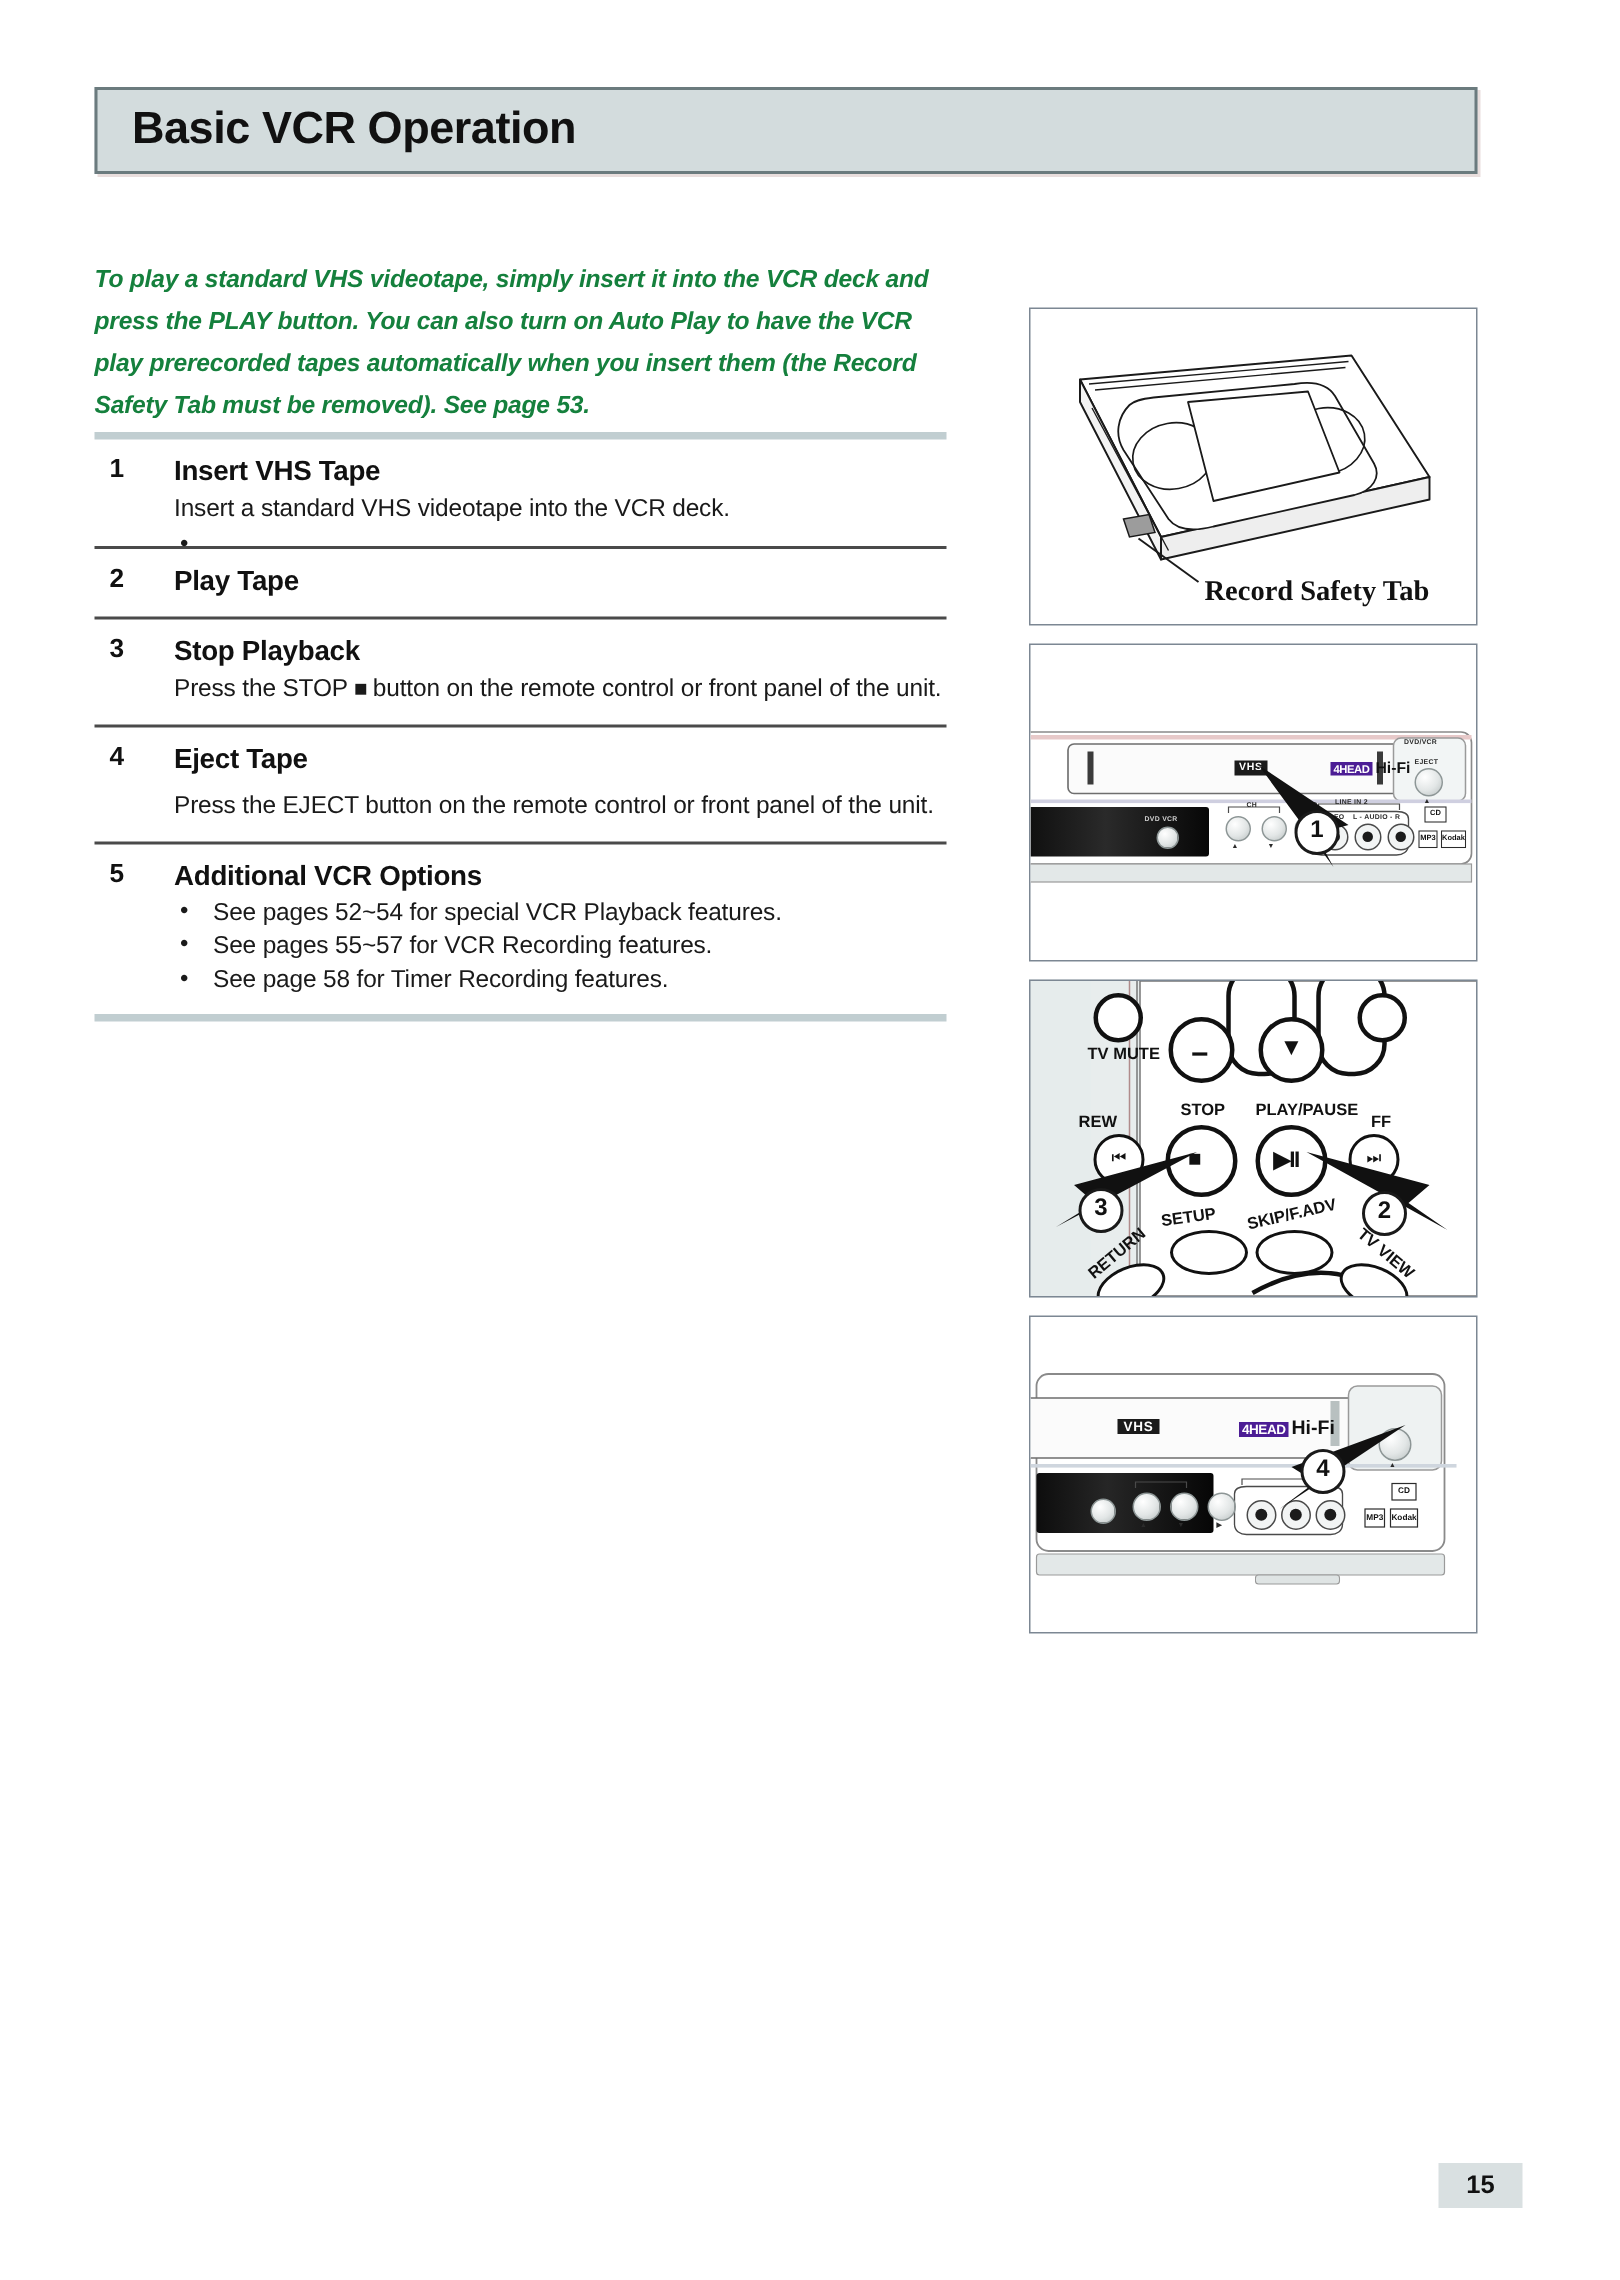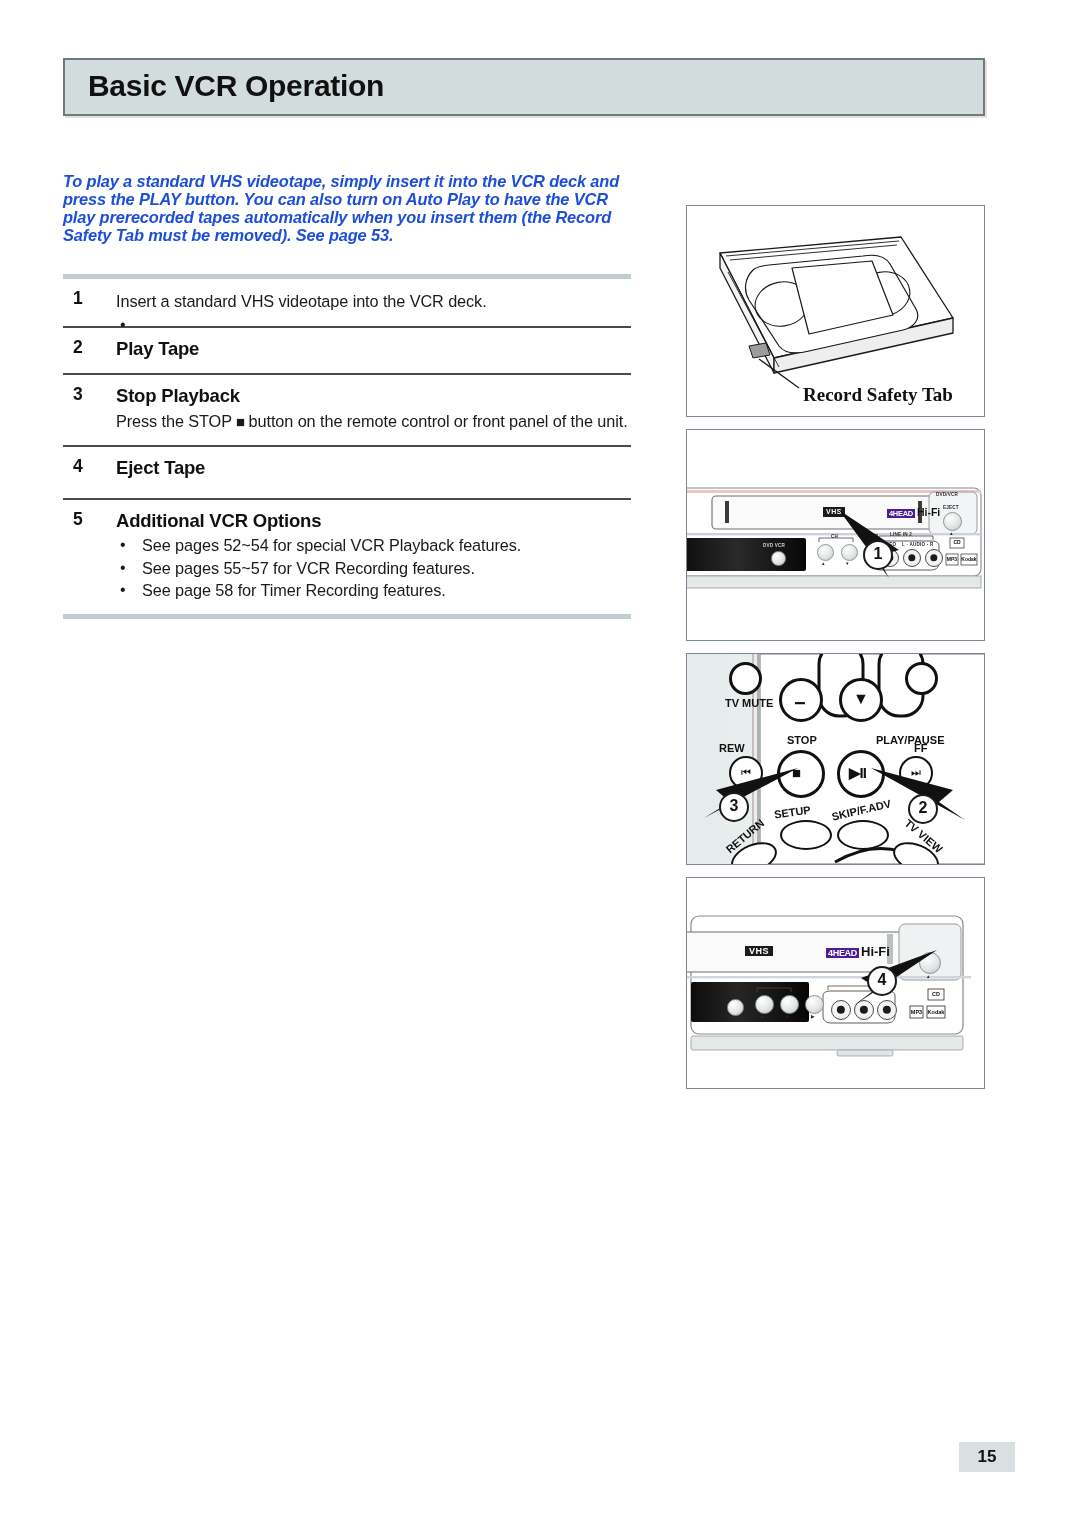--- a/index.html
+++ b/index.html
@@ -46,24 +46,24 @@
     position: absolute;
     left: 63px;
     top: 172px;
     width: 570px;
   }
 
   .intro {
     font-size: 16.4px;
     font-weight: bold;
     font-style: italic;
-    line-height: 18px;
+    line-height: 28px;
     letter-spacing: -0.15px;
-    color: #1d4ed8;
-    margin: 0 0 30px 0;
+    color: #15803d;
+    margin: 0 0 4px 0;
   }
 
   .rule {
     height: 5px;
     background: #c1ced1;
     margin: 0;
     width: 568px;
   }
   .rule-thin {
     height: 2px;
@@ -293,20 +293,21 @@
 </div>
 
 <div class="left-col">
 
   <p class="intro">To play a standard VHS videotape, simply insert it into the VCR deck and press the PLAY button. You can also turn on Auto Play to have the VCR play prerecorded tapes automatically when you insert them (the Record Safety Tab must be removed). See page 53.</p>
 
   <div class="rule"></div>
 
   <div class="step">
     <span class="num">1</span>
+    <div class="head">Insert VHS Tape</div>
     <div class="body wide">Insert a standard VHS videotape into the VCR deck.</div>
     <ul class="bullets">
       <li>
         <span class="dot">•</span>
       </li>
     </ul>
   </div>
 
   <div class="rule-thin"></div>
 
@@ -322,20 +323,21 @@
     <div class="head">Stop Playback</div>
     <div class="body wide"><span>Press the STOP</span> <span class="glyph">■</span> <span>button on the remote control or front panel of the unit.</span></div>
   </div>
 
   <div class="rule-thin"></div>
 
   <div class="step">
     <span class="num">4</span>
     <div class="head">Eject Tape</div>
     <div class="gap-sm"></div>
+    <div class="body wide">Press the EJECT button on the remote control or front panel of the unit.</div>
   </div>
 
   <div class="rule-thin"></div>
 
   <div class="step">
     <span class="num">5</span>
     <div class="head">Additional VCR Options</div>
     <ul class="bullets">
       <li>
         <span class="dot">•</span>
@@ -487,21 +489,21 @@
     
     <span class="rbtn" style="left:152px; top:24px; width:44px; height:44px;"></span>
     <span class="rbtn-lbl" style="left:166px; top:36px; font-size:16px;">▼</span>
 
     
     <span class="rbtn" style="left:218px; top:8px; width:33px; height:33px;"></span>
 
     
     <span class="rbtn-lbl" style="left:32px; top:88px;">REW</span>
     <span class="rbtn-lbl" style="left:100px; top:80px;">STOP</span>
-    <span class="rbtn-lbl" style="left:150px; top:80px;margin-left:39px;">PLAY/PAUSE</span>
+    <span class="rbtn-lbl" style="left:150px; top:80px;">PLAY/PAUSE</span>
     <span class="rbtn-lbl" style="left:227px; top:88px;">FF</span>
 
     
     <span class="rbtn-sm" style="left:42px; top:102px; width:34px; height:34px; line-height:29px;">⏮</span>
     <span class="rbtn" style="left:90px; top:96px; width:48px; height:48px;"></span>
     <span class="rbtn-lbl" style="left:105px; top:110px; font-size:15px;">■</span>
     <span class="rbtn" style="left:150px; top:96px; width:48px; height:48px;"></span>
     <span class="rbtn-lbl" style="left:162px; top:110px; font-size:15px; letter-spacing:-1px;">▶II</span>
     <span class="rbtn-sm" style="left:212px; top:102px; width:34px; height:34px; line-height:29px;">⏭</span>
 

